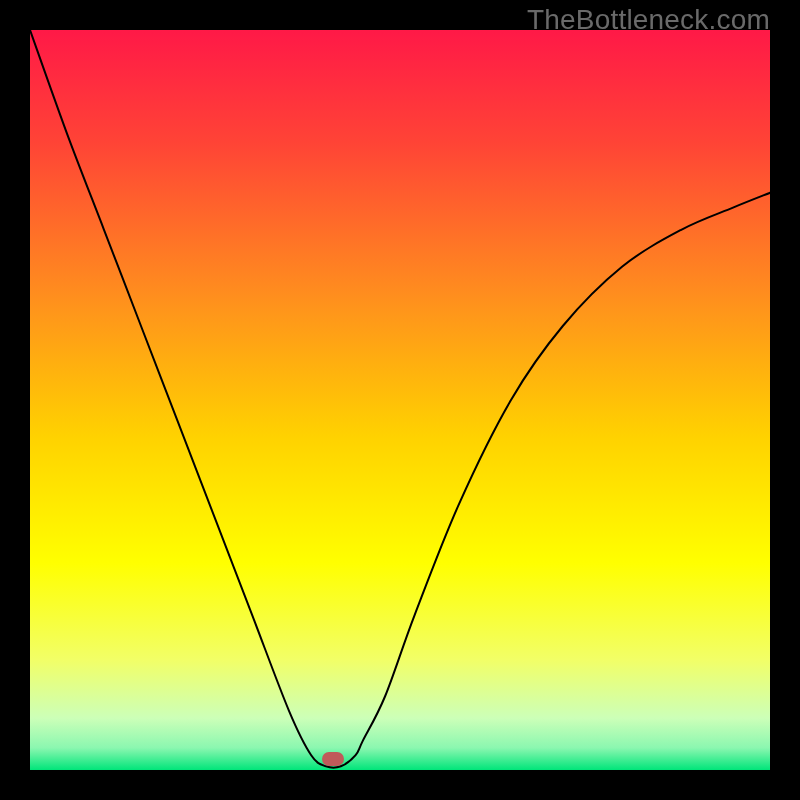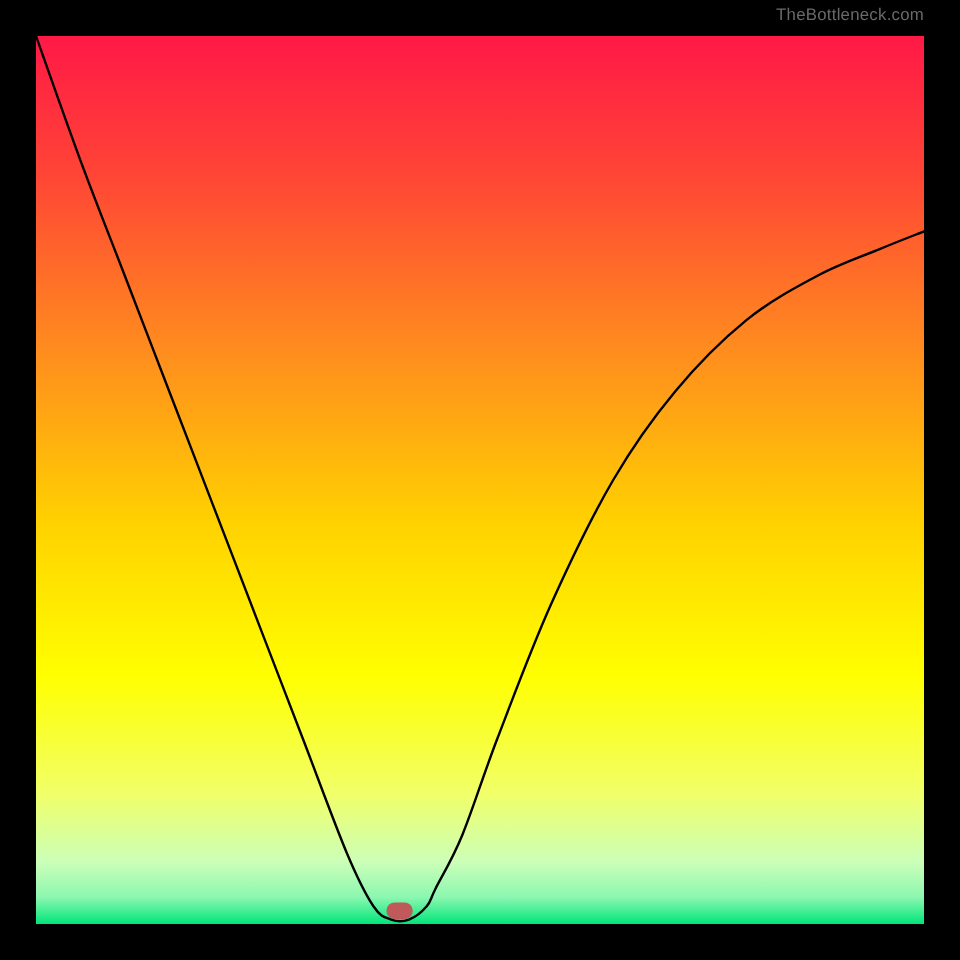--- a/index.html
+++ b/index.html
@@ -32,21 +32,21 @@
     inset: 0;
   }
   .curve-layer {
     position: absolute;
     inset: 0;
   }
   .watermark {
     position: absolute;
     top: 4px;
     right: 30px;
-    font-size: 14px;
+    font-size: 28px;
     font-weight: 500;
     color: #6a6a6a;
     letter-spacing: 0.2px;
   }
   .marker {
     position: absolute;
     width: 22px;
     height: 14px;
     border-radius: 7px;
     transform: translate(-50%, -50%);

